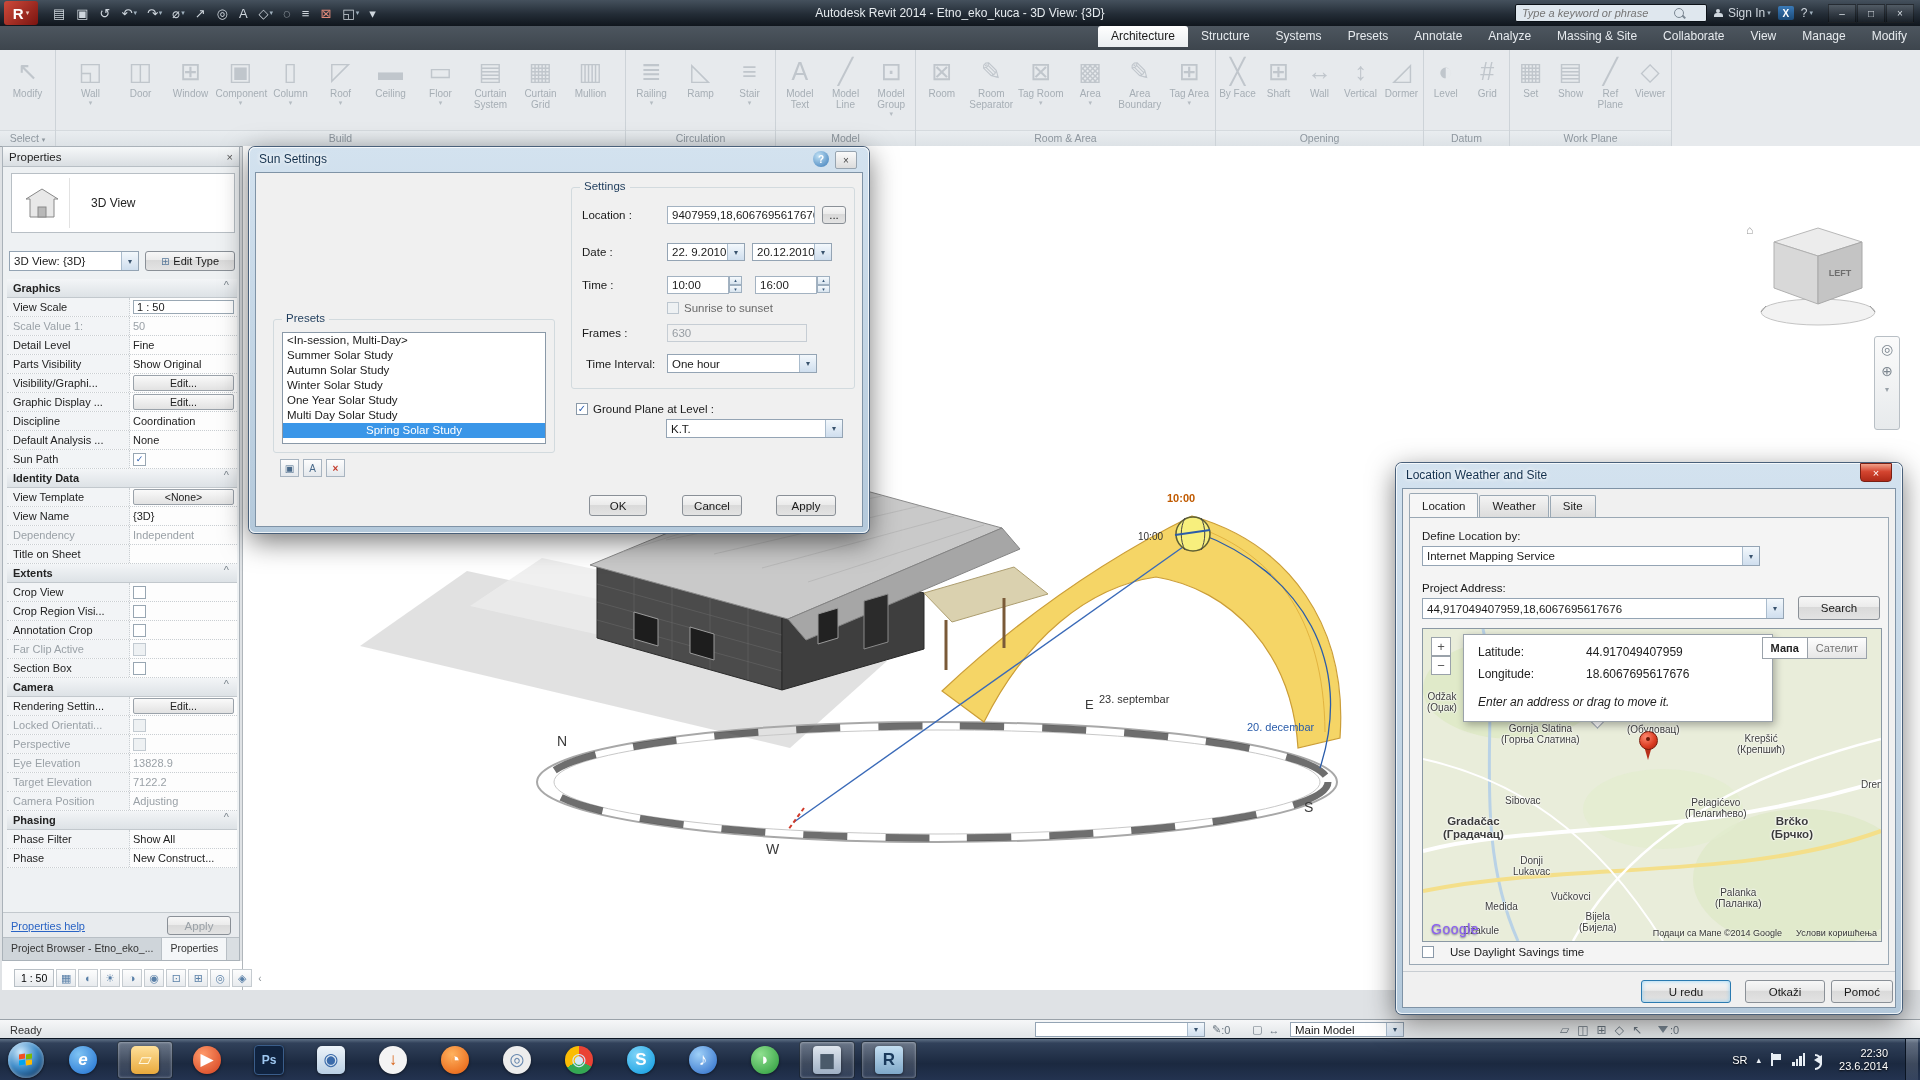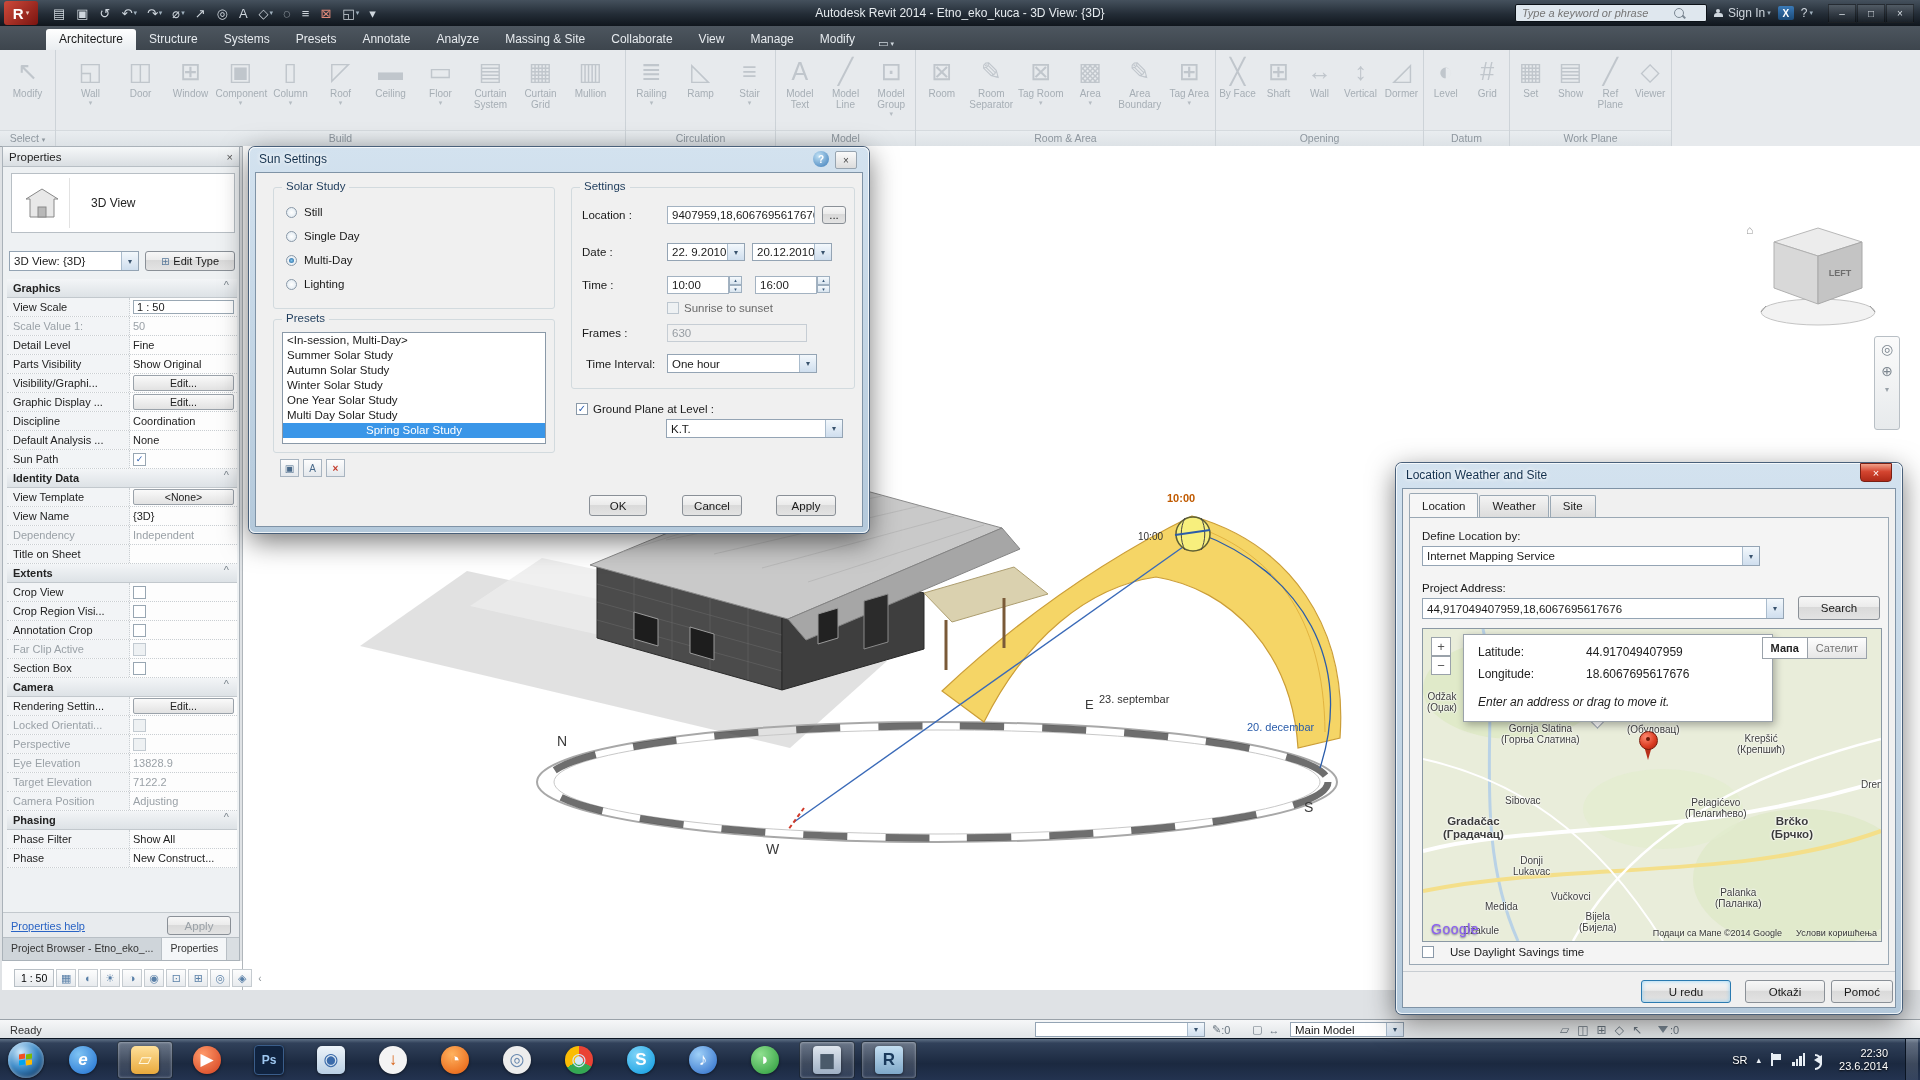--- a/index.html
+++ b/index.html
@@ -29,21 +29,21 @@
   .person::after{content:"";position:absolute;left:0;top:4.5px;width:9px;height:4px;border-radius:3px 3px 0 0;background:#cfd6dd;}
   .tbi{color:#cfd6dd;font-size:12px;display:flex;align-items:center;gap:2px;cursor:default;}
   .tbi .c{font-size:7px;color:#9fb0bd;}
   #exch{width:16px;height:14px;background:linear-gradient(#3a7ab8,#1b4a78);border-radius:2px;color:#fff;
     font-size:10px;font-weight:bold;display:flex;align-items:center;justify-content:center;}
   .winbtns{display:flex;gap:1px;margin-left:8px;}
   .winbtns span{width:26px;height:17px;display:flex;align-items:center;justify-content:center;
     color:#d8dee4;background:linear-gradient(rgba(255,255,255,.12),rgba(255,255,255,.02));border:1px solid rgba(0,0,0,.4);font-size:10px;}
 
   
-  #tabbar{position:absolute;left:0;top:26px;width:1920px;height:24px;background:linear-gradient(#4d565f,#3d454d);display:flex;align-items:flex-end;padding-left:46px;box-sizing:border-box;}
+  #tabbar{position:absolute;left:0;top:26px;width:1920px;height:24px;background:linear-gradient(#4d565f,#3d454d);display:flex;align-items:flex-end;padding-left:46px;box-sizing:border-box;flex-direction:column;}
   .rtab{padding:0 13px;line-height:21px;font-size:12px;color:#e7ebef;cursor:default;}
   .rtab.active{background:linear-gradient(#ffffff,#e9edf0);color:#1a1a1a;border-radius:3px 3px 0 0;}
   #paneltoggle{display:flex;align-items:center;color:#cfd6dd;margin-left:10px;gap:2px;font-size:11px;}
   #paneltoggle .c{font-size:7px;}
 
   
   #ribbon{position:absolute;left:0;top:50px;width:1920px;height:96px;background:#e7eaed;border-bottom:1px solid #9aa2a9;display:flex;}
   .rgrp{height:96px;border-right:1px solid #cdd3d8;display:flex;flex-direction:column;box-sizing:border-box;}
   .rbtns{flex:1;display:flex;justify-content:center;align-items:stretch;padding:2px 1px 0 1px;}
   .rbtn{width:50px;display:flex;flex-direction:column;align-items:center;padding-top:2px;cursor:default;}
@@ -960,39 +960,20 @@
         <span class="pt active">Properties</span>
     </div>
   </div>
 
   <div class="aero" id="sundlg">
     <div class="aero-title">Sun Settings</div>
     <span class="dlg-help" style="right:40px">?</span>
     <span class="dlg-x" style="right:12px">×</span>
     <div class="aero-body">
 
-      <div class="grp" style="left:17px;top:14px;width:280px;height:120px">
-        <span class="glab">Solar Study</span>
-        <div class="radrow" style="left:12px;top:18px">
-            <span class="rad"></span>
-            <span>Still</span>
-          </div>
-        <div class="radrow" style="left:12px;top:42px">
-            <span class="rad"></span>
-            <span>Single Day</span>
-          </div>
-        <div class="radrow" style="left:12px;top:66px">
-            <span class="rad on"></span>
-            <span>Multi-Day</span>
-          </div>
-        <div class="radrow" style="left:12px;top:90px">
-            <span class="rad"></span>
-            <span>Lighting</span>
-          </div>
-      </div>
 
       <div class="grp" style="left:17px;top:146px;width:280px;height:132px">
         <span class="glab">Presets</span>
         <div class="lst" style="left:8px;top:12px;width:262px;height:110px">
           <div class="it">&lt;In-session, Multi-Day&gt;</div>
             <div class="it">Summer Solar Study</div>
             <div class="it">Autumn Solar Study</div>
             <div class="it">Winter Solar Study</div>
             <div class="it">One Year Solar Study</div>
             <div class="it">Multi Day Solar Study</div>

